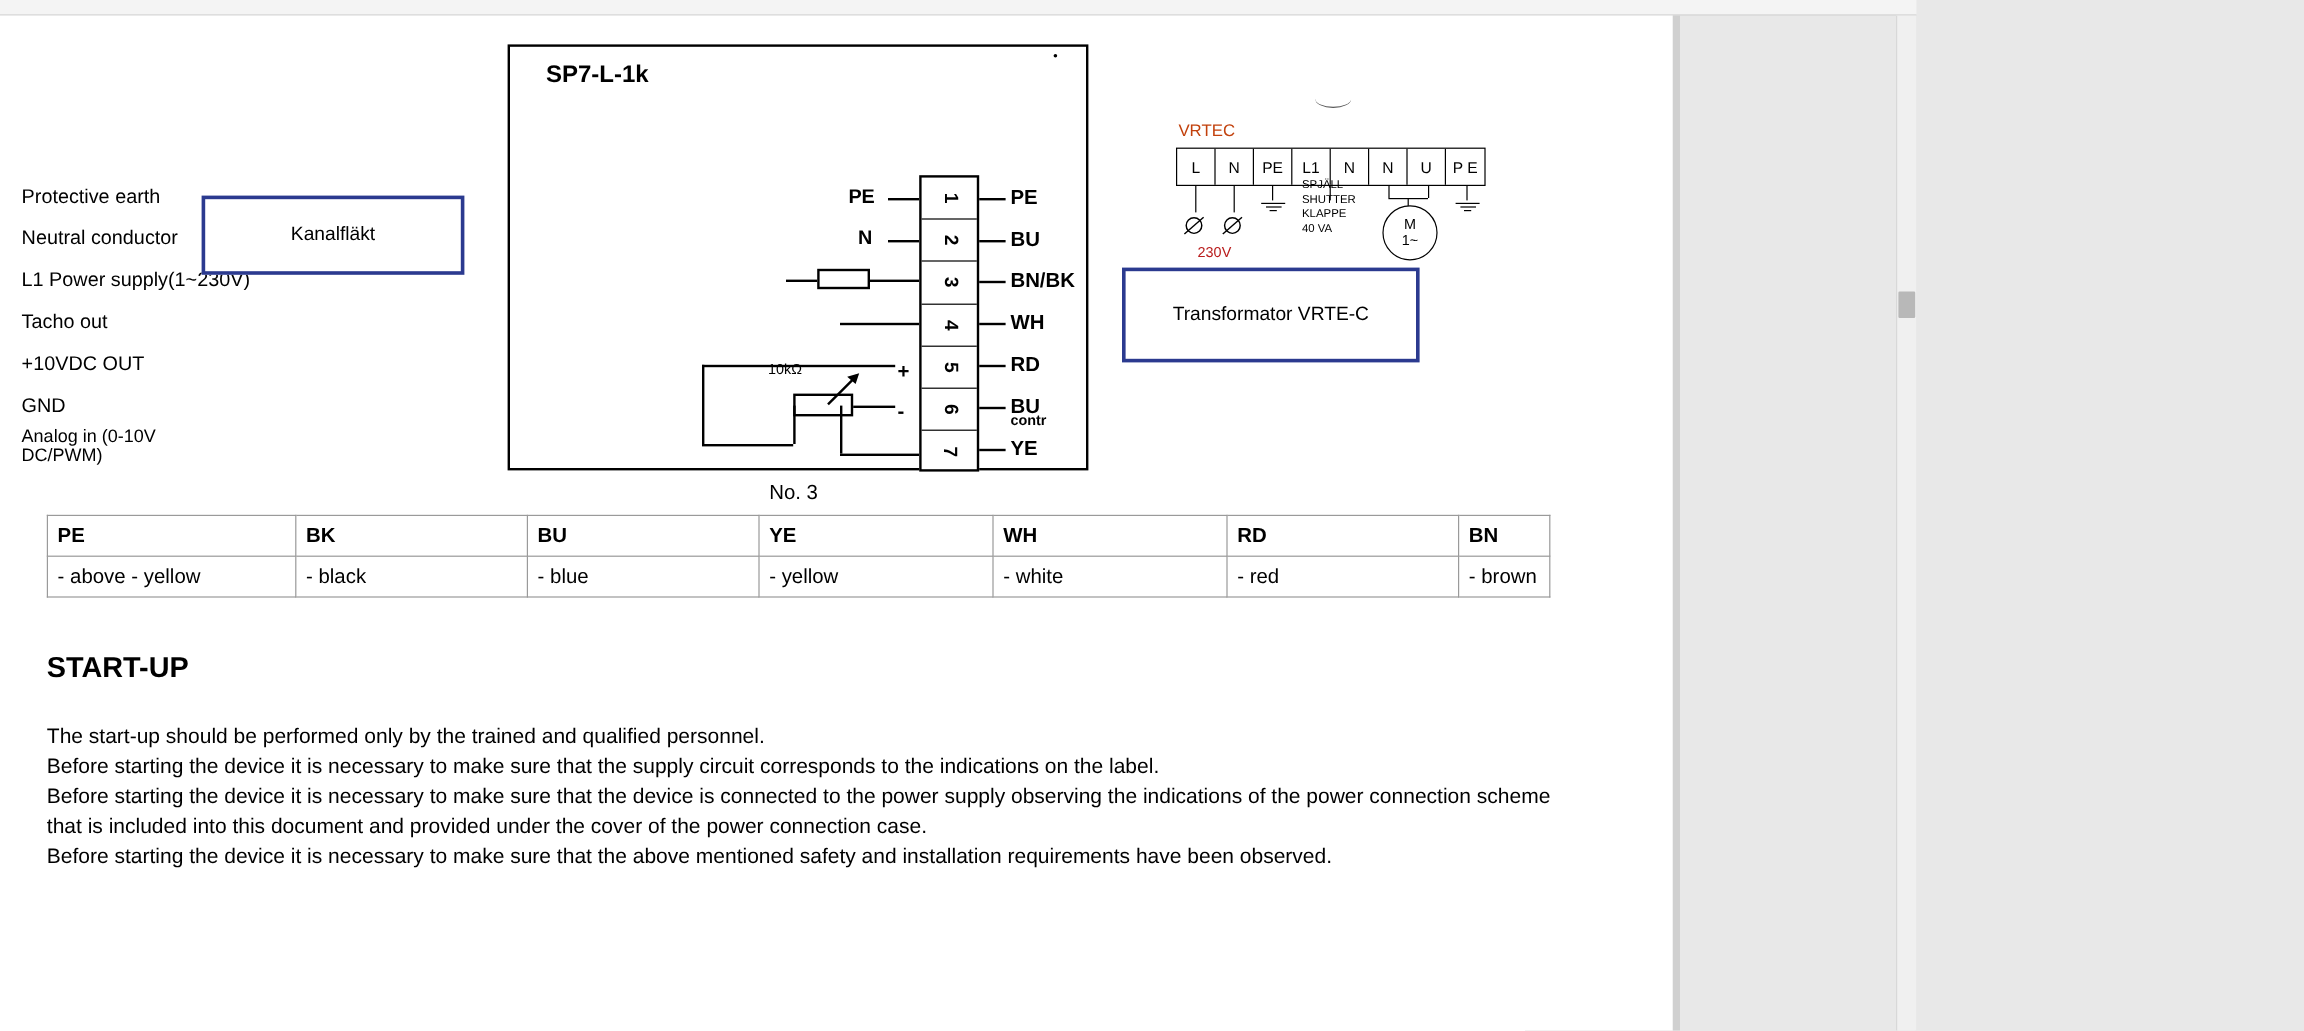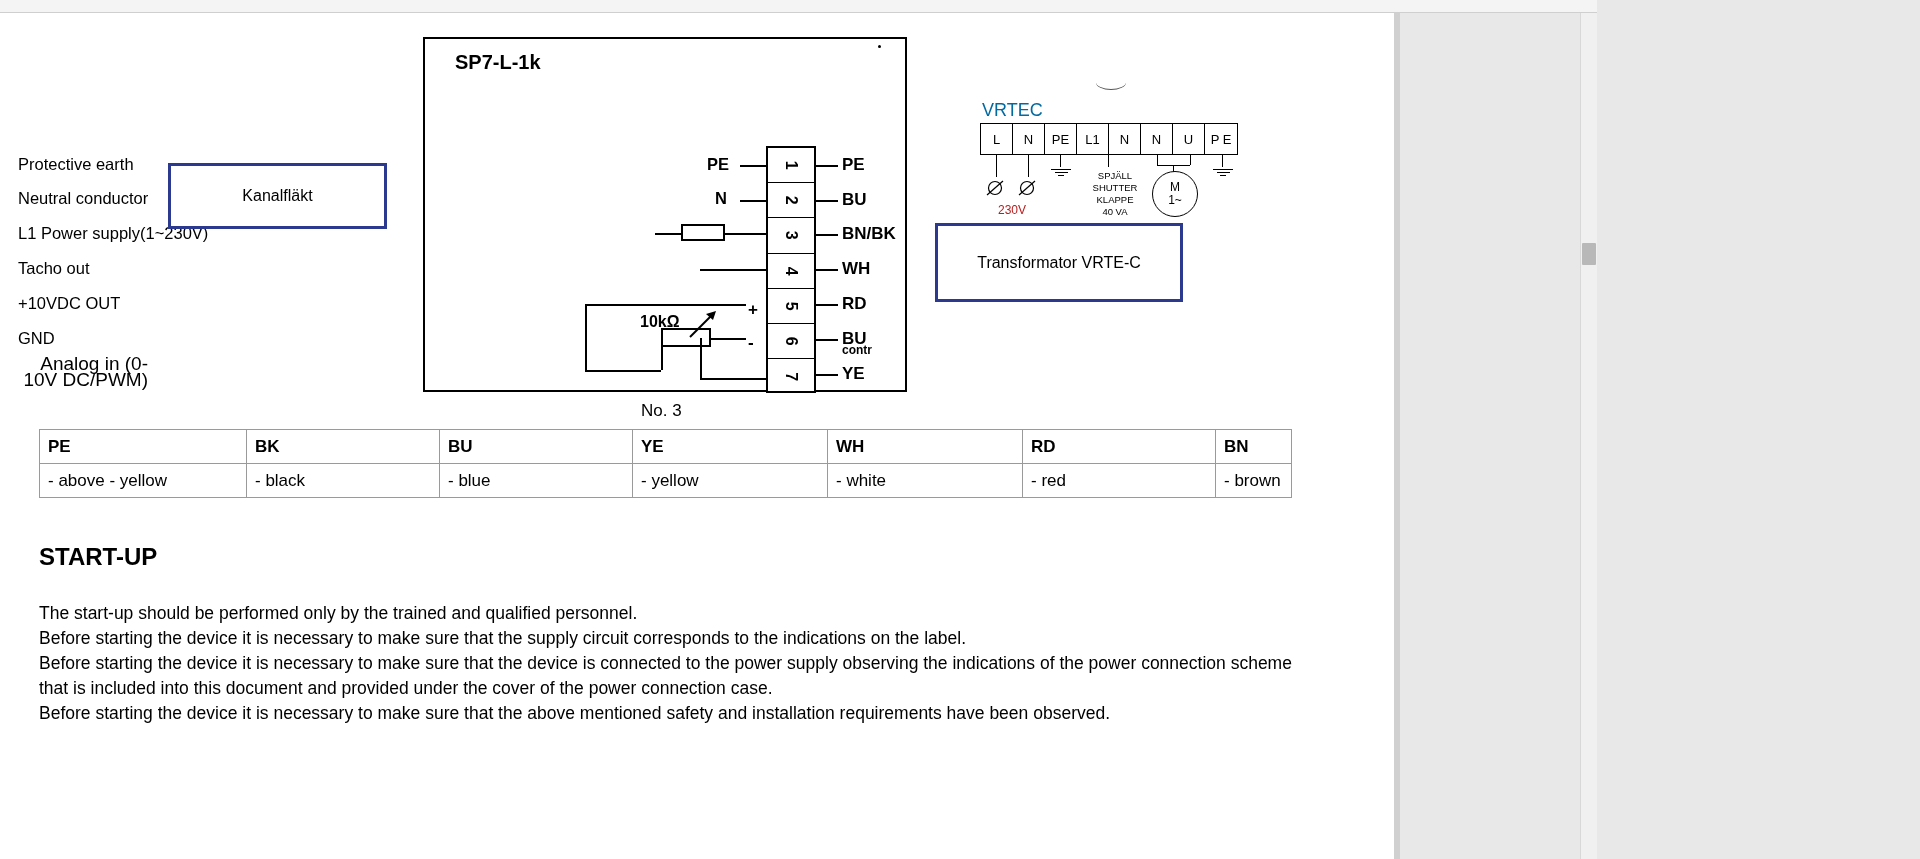--- a/index.html
+++ b/index.html
@@ -178,23 +178,23 @@
     top: 315px;
     width: 50px;
     height: 19px;
     border: 2px solid #000;
     background: #fff;
     box-sizing: border-box;
   }
   .pot-label {
     position: absolute;
     left: 640px;
-    top: 300px;
-    font-size: 16px;
-    font-weight: bold;
+    top: 288px;
+    font-size: 12px;
+    font-weight: normal;
   }
   .pot-arrow {
     position: absolute;
     left: 688px;
     top: 296px;
     width: 30px;
     height: 30px;
   }
   .plus-sign {
     position: absolute;
@@ -249,22 +249,22 @@
     justify-content: center;
     font-size: 16px;
     color: #000;
   }
 
   
   .vrtec-label {
     position: absolute;
     left: 982px;
     top: 87px;
-    font-size: 18px;
-    color: #0369a1;
+    font-size: 14px;
+    color: #c2410c;
   }
   .vrtec-strip {
     position: absolute;
     left: 980px;
     top: 110px;
     height: 32px;
     display: flex;
     border: 1px solid #000;
     background: #fff;
     box-sizing: border-box;
@@ -301,23 +301,22 @@
     display: flex;
     flex-direction: column;
     align-items: center;
     justify-content: center;
     font-size: 12px;
     line-height: 1.1;
   }
   .spjall-text {
     position: absolute;
     left: 1085px;
-    top: 157px;
+    top: 136px;
     width: 60px;
-    text-align: center;
     font-size: 9.5px;
     line-height: 1.25;
     color: #000;
   }
   .v230 {
     position: absolute;
     left: 998px;
     top: 190px;
     font-size: 12px;
     color: #b91c1c;
@@ -399,21 +398,21 @@
         <div class="sp7-dot"></div>
         <div class="sp7-title">SP7-L-1k</div>
       </div>
 
       <div class="sp7-label" style="top:142px;">Protective earth</div>
       <div class="sp7-label" style="top:176px;">Neutral conductor</div>
       <div class="sp7-label" style="top:211px;">L1 Power supply(1~230V)</div>
       <div class="sp7-label" style="top:246px;">Tacho out</div>
       <div class="sp7-label" style="top:281px;">+10VDC OUT</div>
       <div class="sp7-label" style="top:316px;">GND</div>
-      <div class="sp7-label" style="top:343px; width:130px; white-space:normal; font-size:19px; line-height:16px;text-align:right;">Analog in (0-10V DC/PWM)</div>
+      <div class="sp7-label" style="top:343px; width:130px; white-space:normal; font-size:15px; line-height:16px;">Analog in (0-10V DC/PWM)</div>
 
       <div class="sp7-pin" style="left:707px; top:142px;">PE</div>
       <div class="sp7-pin" style="left:715px; top:176px;">N</div>
 
       <div class="lead-line" style="left:740px; top:152px; width:26px;"></div>
       <div class="lead-line" style="left:740px; top:187px; width:26px;"></div>
       <div class="lead-line" style="left:655px; top:220px; width:28px;"></div>
       <div class="lead-line" style="left:723px; top:220px; width:43px;"></div>
       <div class="resistor-box"></div>
       <div class="lead-line" style="left:700px; top:256px; width:66px;"></div>

